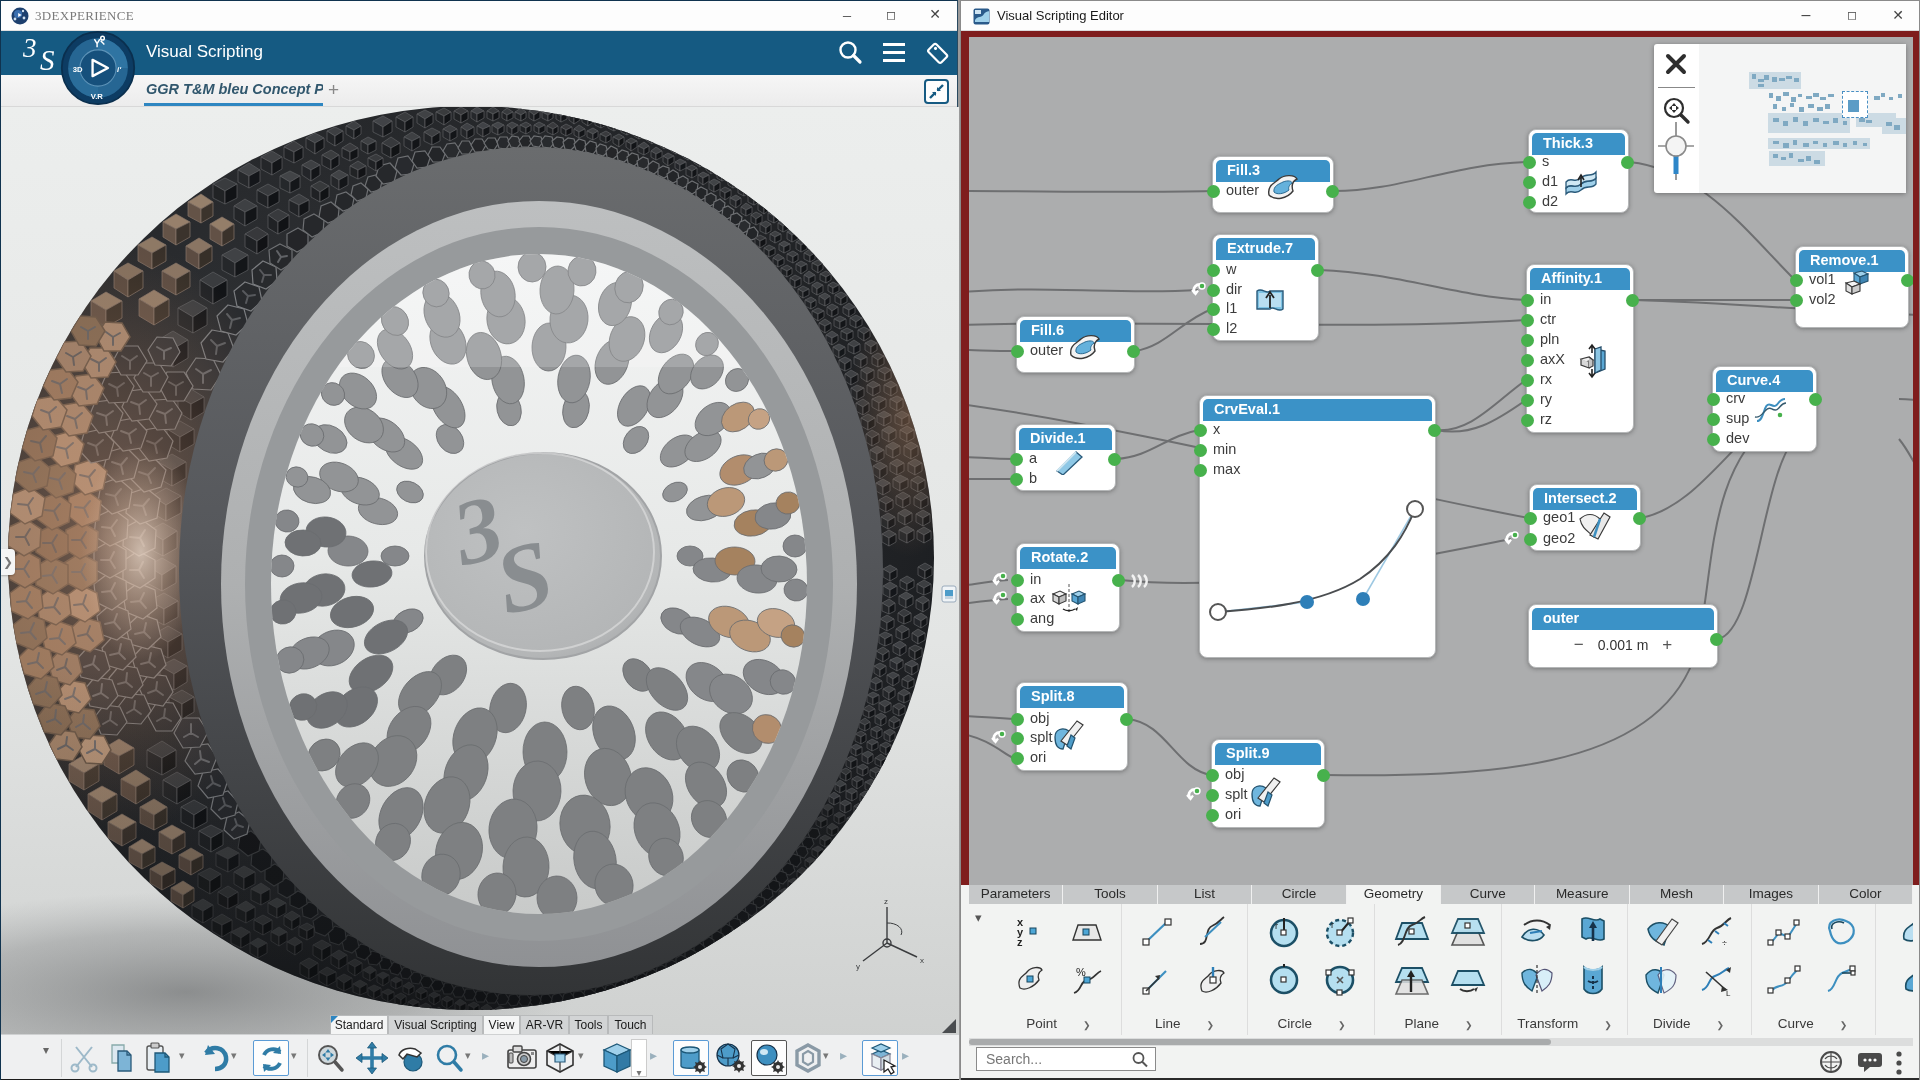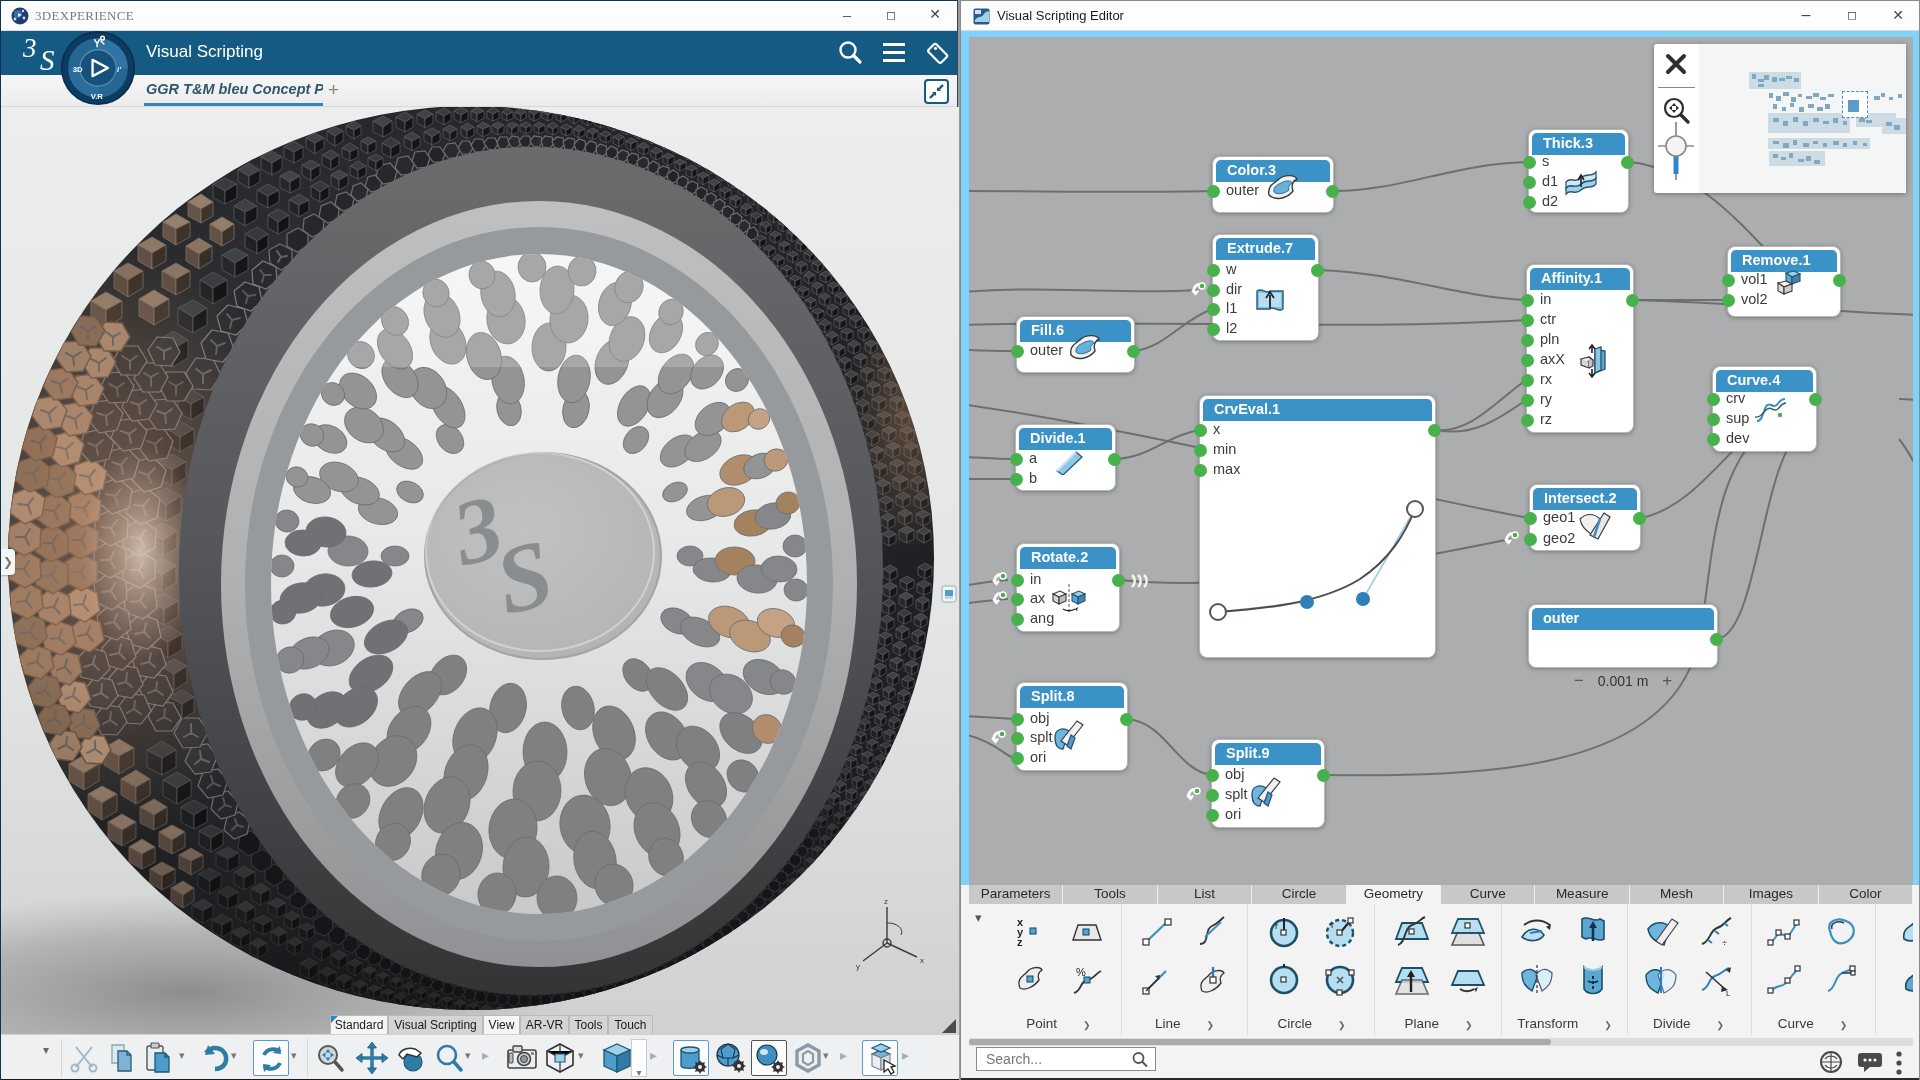--- a/index.html
+++ b/index.html
@@ -25,32 +25,32 @@
 .tb svg { position:absolute; left:1px; top:1px; }
 .tb.selbox { border:1px solid #5b9bd5; background:#fdfdfd; border-radius:2px; }
 .tb.selbox.dark { border:1px solid #555; }
 .tsep { position:absolute; top:4px; width:1px; height:38px; background:#d4d6d7; }
 .dda { position:absolute; top:14px; font-size:11px; color:#777; }
 .dda.play { font-size:14px; color:#9ab0bd; top:12px; }
 .ddbox { position:absolute; top:4px; width:16px; height:38px; background:#fff; border:1px solid #ccc; color:#777; font-size:10px; text-align:center; line-height:66px; }
 .tb-chev { position:absolute; top:8px; font-size:12px; color:#666; }
 
 
-#rwin { position:absolute; left:960px; top:0; width:960px; height:1080px; background:#7dd3fc; border:1px solid #8a8a8a; }
+#rwin { position:absolute; left:960px; top:0; width:960px; height:1080px; background:#7f1d1d; border:1px solid #8a8a8a; }
 #rtitle { position:absolute; left:0; top:0; width:100%; height:30px; background:#fdfdfd; border-bottom:1px solid #dcdcdc; }
 #rtitle .txt { position:absolute; left:36px; top:7px; font-size:13px; color:#1a1a1a; }
 #rcanvas { position:absolute; left:8px; top:36px; width:944px; height:848px; background:#acadae; overflow:hidden; }
 .wires { position:absolute; left:-8px; top:-6px; z-index:1; }
 .node { position:absolute; background:#fff; border:1px solid #b5b7b8; border-radius:8px; box-shadow:0 1px 4px rgba(40,40,40,0.4); z-index:10; margin-left:-968px; margin-top:-36px; }
 .ntitle { position:absolute; left:3px; right:3px; top:3px; height:22px; background:#3b92c7; border-radius:5px 5px 0 0; color:#fff; font-size:14.5px; font-weight:bold; line-height:21px; padding-left:11px; }
 .port { position:absolute; width:13px; height:13px; border-radius:50%; background:#47b14c; z-index:12; }
 .port.in { left:-6px; }
 .port.outp { right:-6px; }
 .plabel { position:absolute; left:13px; font-size:14.5px; color:#3c3c3c; }
-.maxdev-row { position:absolute; left:0; top:30px; width:100%; text-align:center; font-size:14px; color:#333;margin-top:36px; }
+.maxdev-row { position:absolute; left:0; top:30px; width:100%; text-align:center; font-size:14px; color:#333; }
 .maxdev-row .pm { color:#555; font-size:17px; margin:0 14px; }
 .maxdev-row .val { font-size:14px; }
 .minimap { position:absolute; left:685px; top:7px; width:252px; height:149px; background:#fff; border-radius:3px; box-shadow:0 1px 5px rgba(0,0,0,0.35); z-index:40; }
 .mm-left { position:absolute; left:0; top:0; width:45px; height:100%; }
 .mm-map { position:absolute; left:45px; top:0; right:0; bottom:0; background:#f4f5f5; overflow:hidden; }
 #rbottom { position:absolute; left:0; top:884px; width:958px; height:194px; background:#f2f3f2; }
 #rtabs { position:absolute; left:8px; top:0; width:944px; height:19px; background:#9c9ea0; display:flex; }
 .rtab { flex:1; height:19px; background:#c6c8c9; border-right:1px solid #f0f0f0; font-size:13.5px; color:#2a2a2a; text-align:center; line-height:18px; }
 .rtab.active { background:#f2f3f2; }
 #rpal { position:absolute; left:8px; top:19px; width:944px; height:133px; background:#f2f3f2; overflow:hidden; }
@@ -1900,21 +1900,21 @@
           <path d="M 680,487 C 740,475 775,400 833,368" fill="none" stroke="#6e6f71" stroke-width="2"></path>
           <path d="M 757,608 C 795,600 800,450 833,408" fill="none" stroke="#6e6f71" stroke-width="2"></path>
           <path d="M 364,744 C 520,746 690,740 732,630 C 755,560 740,440 815,388" fill="none" stroke="#6e6f71" stroke-width="2"></path>
           <path d="M 167,688 C 205,692 215,738 250,744" fill="none" stroke="#6e6f71" stroke-width="2"></path>
           <path d="M 0,685 C 15,685 30,687 55,688" fill="none" stroke="#6e6f71" stroke-width="2"></path>
           <path d="M 0,703 C 30,707 50,730 55,727" fill="none" stroke="#6e6f71" stroke-width="2"></path>
           <path d="M 938,368 C 948,368 954,369 960,370" fill="none" stroke="#6e6f71" stroke-width="2"></path>
           <path d="M 938,408 C 948,420 954,435 960,442" fill="none" stroke="#6e6f71" stroke-width="2"></path>
         </svg>
     <div class="node" style="left:1211px;top:155px;width:122px;height:57px">
-          <div class="ntitle">Color.3</div>
+          <div class="ntitle">Fill.3</div>
           <div class="port in" style="top:28px"></div>
           <div class="plabel" style="top:25px">outer</div>
           <div class="port outp" style="top:28px"></div>
           <div style="position:absolute;left:52px;top:16px"><svg width="36" height="30" viewBox="0 0 36 30">
 <path d="M4 22 C2 12 10 10 14 6 C20 1 30 2 32 6 C28 8 26 12 28 18 C22 26 10 28 4 22 Z" fill="#f2f2f2" stroke="#3a3a3a" stroke-width="1.4"></path>
 <path d="M9 19 C8 13 14 11 18 9 C23 7 27 8 27 10 C24 12 23 15 24 17 C19 21 12 22 9 19 Z" fill="#64b1dc" stroke="#2a6a92" stroke-width="1"></path>
 </svg></div>
         </div>
         <div class="node" style="left:1527px;top:128px;width:101px;height:84px">
           <div class="ntitle">Thick.3</div>
@@ -2050,21 +2050,21 @@
 <path d="M4 10 C10 4 18 4 24 10 L18 28 C12 22 6 20 4 10 Z" fill="#f0f0f0" stroke="#3a3a3a" stroke-width="1.2"></path>
 <path d="M34 8 L22 30 L14 26 L28 4 Z" fill="#e8e8e8" stroke="#3a3a3a" stroke-width="1.2"></path>
 <path d="M24 10 L18 28" stroke="#3d8fc0" stroke-width="2.5"></path>
 </svg></div>
         </div>
         <div class="node" style="left:1527px;top:603px;width:190px;height:64px">
           <div class="ntitle">outer</div>
           <div class="port outp" style="top:28px"></div>
           <div class="maxdev-row"><span class="pm">−</span><span class="val">0.001 m</span><span class="pm">+</span></div>
         </div>
-        <div class="node" style="left:1726px;top:245px;width:114px;height:71px">
+        <div class="node" style="left:1794px;top:245px;width:114px;height:82px">
           <div class="ntitle">Remove.1</div>
           <div class="port in" style="top:27px"></div>
           <div class="plabel" style="top:24px">vol1</div>
           <div class="port in" style="top:47px"></div>
           <div class="plabel" style="top:44px">vol2</div>
           <div class="port outp" style="top:27px"></div>
           <div style="position:absolute;left:44px;top:22px"><svg width="34" height="30" viewBox="0 0 34 30">
 <path d="M14 4 L22 2 L28 5 L20 8 Z" fill="#9fd0ea" stroke="#24536f" stroke-width="1.1"></path>
 <path d="M14 4 L14 12 L20 15 L20 8 Z" fill="#5aa7d4" stroke="#24536f" stroke-width="1.1"></path>
 <path d="M28 5 L28 12 L20 15 L20 8 Z" fill="#3f85b3" stroke="#24536f" stroke-width="1.1"></path>

